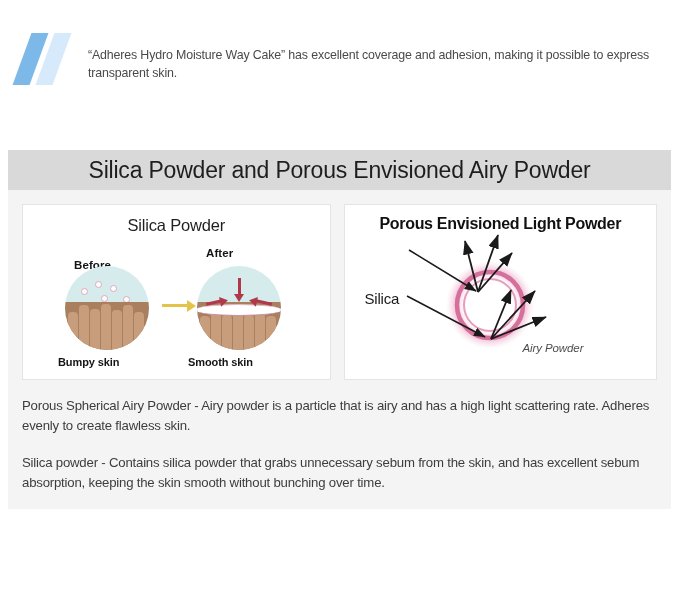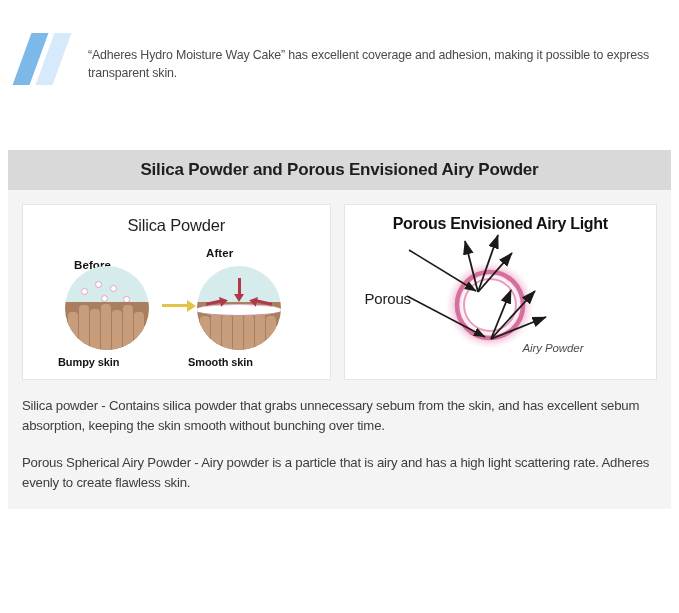--- a/index.html
+++ b/index.html
@@ -72,22 +72,22 @@
   
   .section-band {
     margin: 0 8px;
     height: 40px;
     background: #d9d9d9;
     display: flex;
     align-items: center;
     justify-content: center;
   }
   .section-band-title {
-    font-size: 17px;
-    font-weight: 700;
+    font-size: 23px;
+    font-weight: 400;
     color: #1e1e1e;
     letter-spacing: -0.2px;
     text-align: right;
   }
 
   
   .content-area {
     margin: 0 8px;
     background: #f4f4f4;
     padding: 14px 14px 16px 14px;
@@ -331,21 +331,21 @@
           <div class="arrow-red" style="left:59px; top:35px; width:16px; height:2.6px; transform:rotate(12deg);"></div>
           <div class="arrow-head-red" style="left:52px; top:29.5px; border-top:5px solid transparent; border-bottom:5px solid transparent; border-right:8px solid #b1374a; transform:rotate(12deg);"></div>
         </div>
 
         <div class="ba-caption ba-caption-bumpy">Bumpy skin</div>
         <div class="ba-caption ba-caption-smooth">Smooth skin</div>
       </div>
     </div>
 
     <div class="panel panel-right">
-      <div class="panel-title-right">Porous Envisioned Airy Light</div>
+      <div class="panel-title-right">Porous Envisioned Light Powder</div>
 
       <div class="airy-diagram">
 
         <svg width="314" height="138" viewBox="0 0 314 138" style="position:absolute; left:0; top:0;">
           <defs>
             <marker id="ah" markerWidth="9" markerHeight="9" refX="7.5" refY="3" orient="auto" markerUnits="strokeWidth">
               <path d="M0,0 L8,3 L0,6 z" fill="#1a1a1a"></path>
             </marker>
             <radialGradient id="glow" cx="50%" cy="50%" r="50%">
               <stop offset="58%" stop-color="#f6cfe0" stop-opacity="0"></stop>
@@ -364,23 +364,23 @@
 
           <line x1="133" y1="59" x2="120" y2="8" stroke="#1a1a1a" stroke-width="1.8" marker-end="url(#ah)"></line>
           <line x1="133" y1="59" x2="153" y2="2" stroke="#1a1a1a" stroke-width="1.8" marker-end="url(#ah)"></line>
           <line x1="133" y1="59" x2="167" y2="20" stroke="#1a1a1a" stroke-width="1.8" marker-end="url(#ah)"></line>
 
           <line x1="146" y1="106" x2="166" y2="57" stroke="#1a1a1a" stroke-width="1.8" marker-end="url(#ah)"></line>
           <line x1="146" y1="106" x2="190" y2="58" stroke="#1a1a1a" stroke-width="1.8" marker-end="url(#ah)"></line>
           <line x1="146" y1="106" x2="201" y2="84" stroke="#1a1a1a" stroke-width="1.8" marker-end="url(#ah)"></line>
         </svg>
 
-        <div class="light-label">Porous</div>
+        <div class="light-label">Silica</div>
         <div class="airy-label">Airy Powder</div>
       </div>
     </div>
   </div>
 
   <div class="body-text">
+    <p>Porous Spherical Airy Powder - Airy powder is a particle that is airy and has a high light scattering rate. Adheres evenly to create flawless skin.</p>
     <p>Silica powder - Contains silica powder that grabs unnecessary sebum from the skin, and has excellent sebum absorption, keeping the skin smooth without bunching over time.</p>
-    <p>Porous Spherical Airy Powder - Airy powder is a particle that is airy and has a high light scattering rate. Adheres evenly to create flawless skin.</p>
   </div>
 </div>
 
 </body></html>

